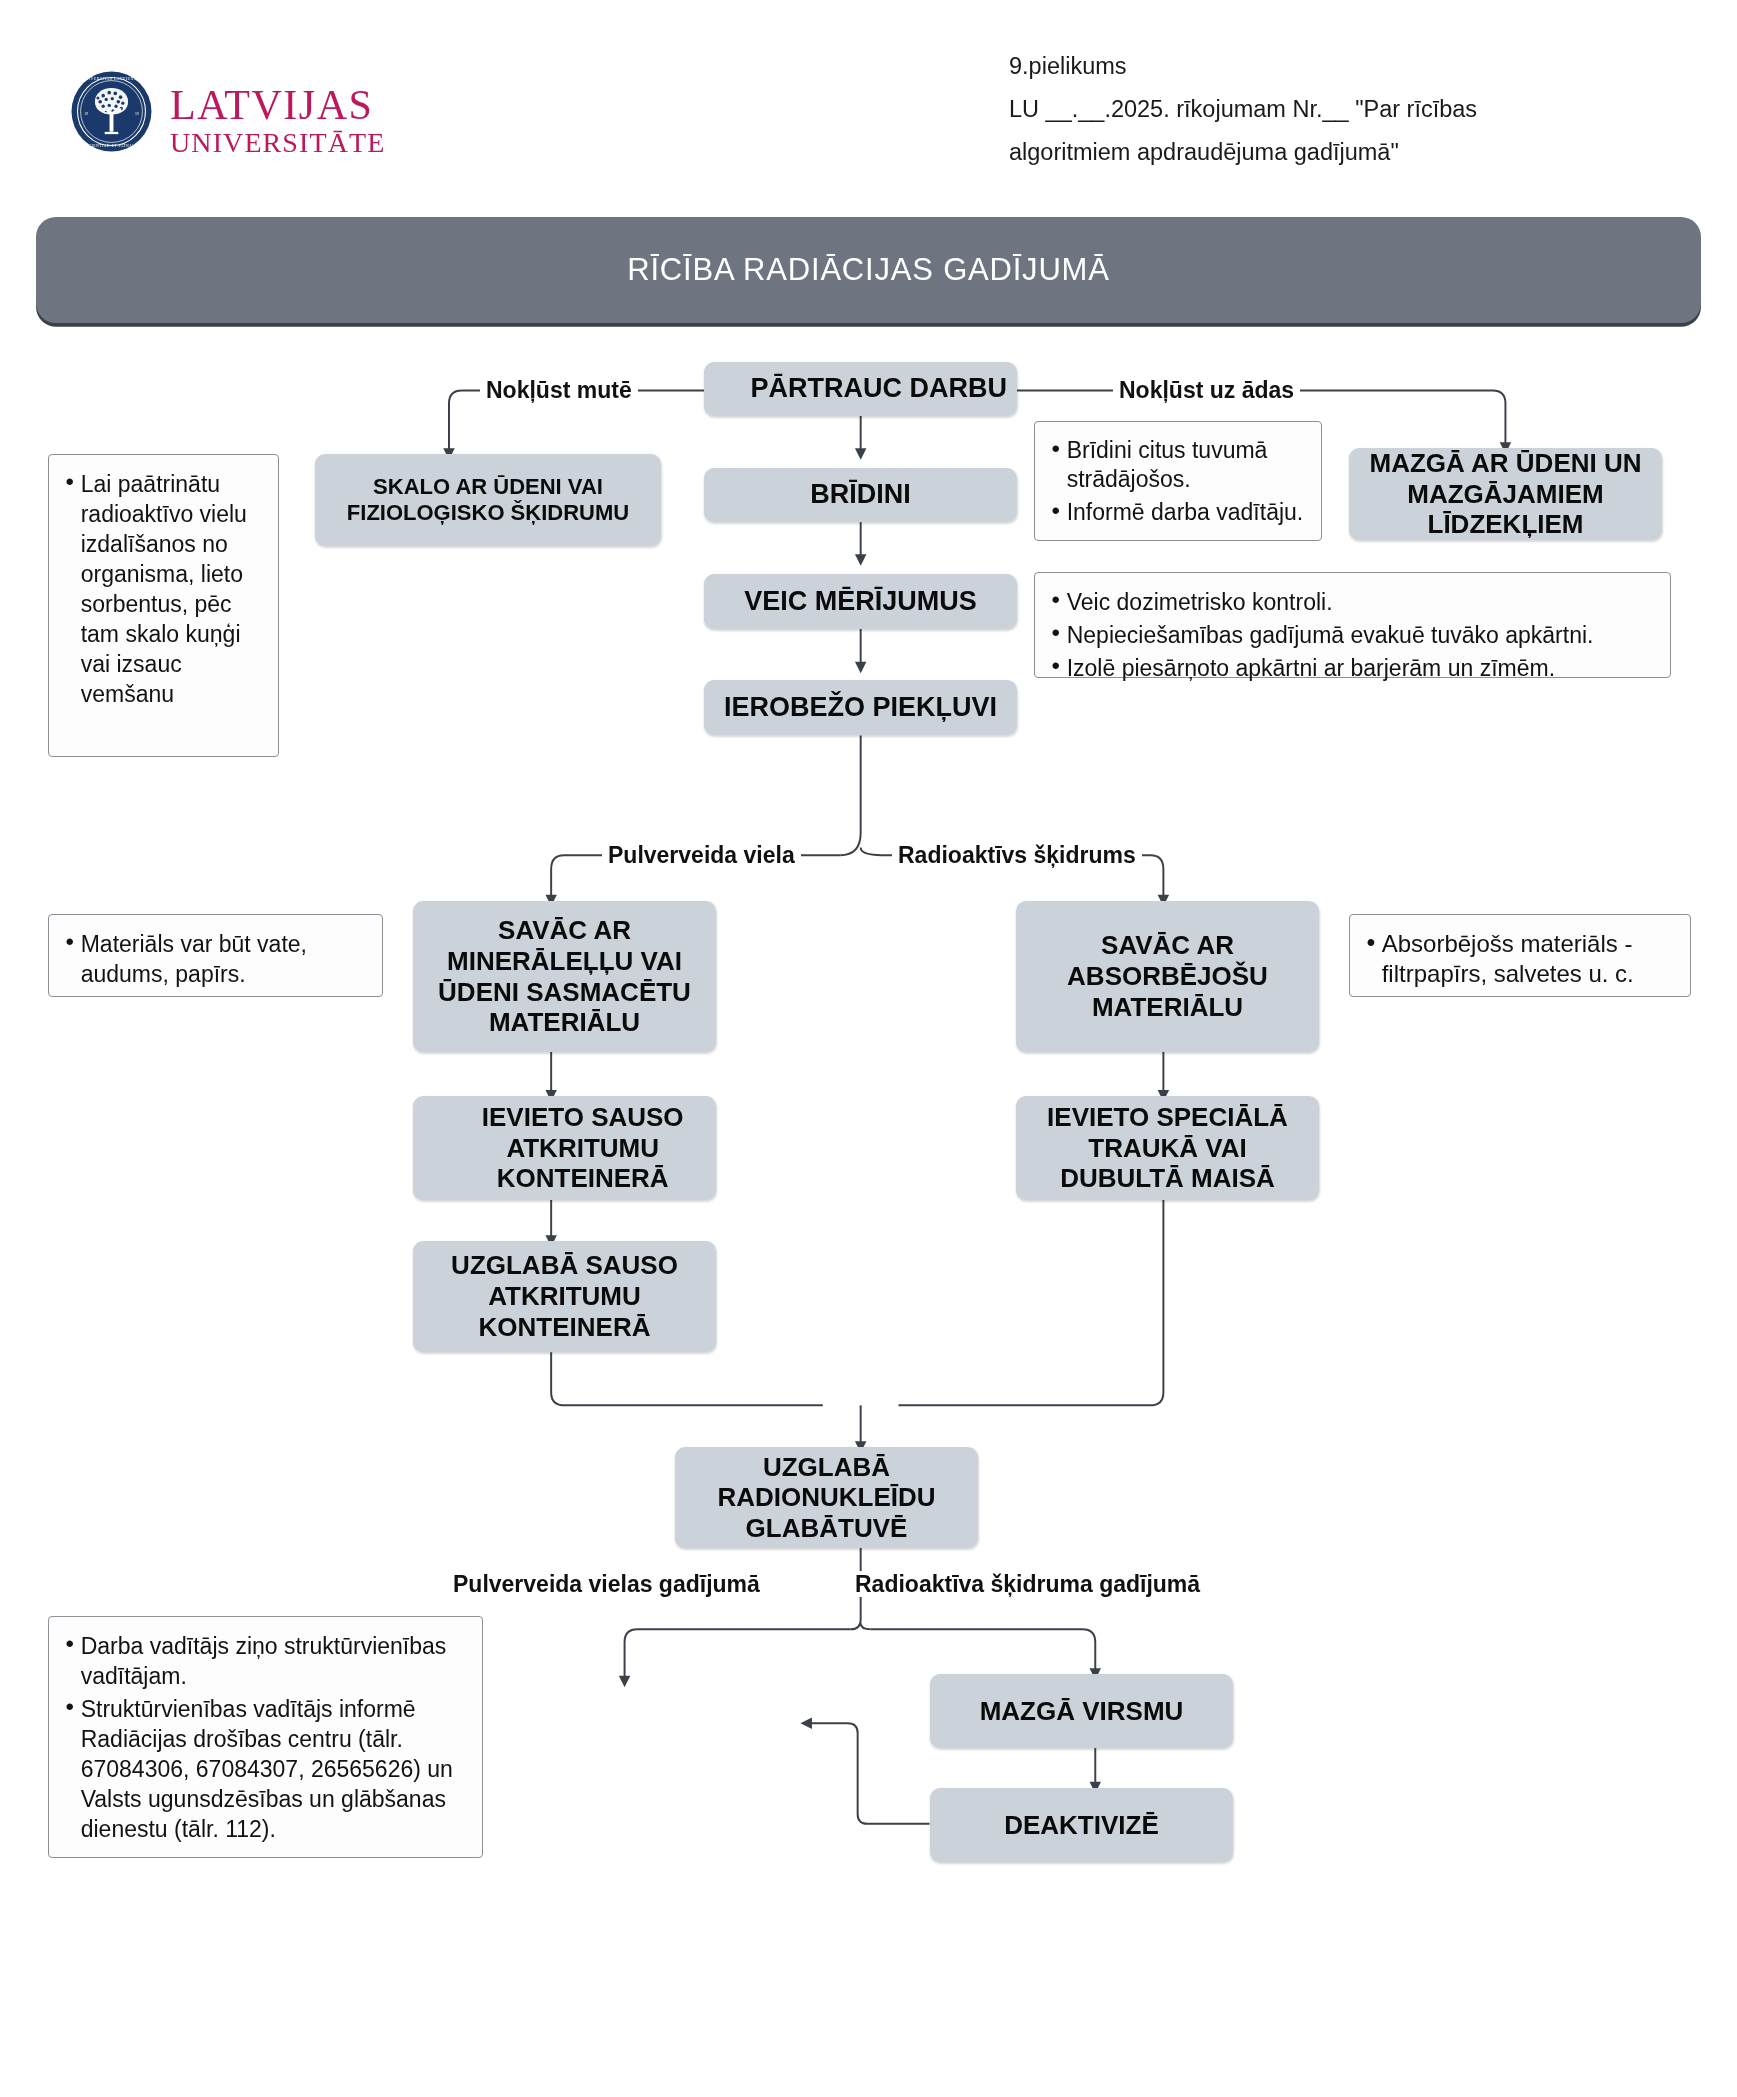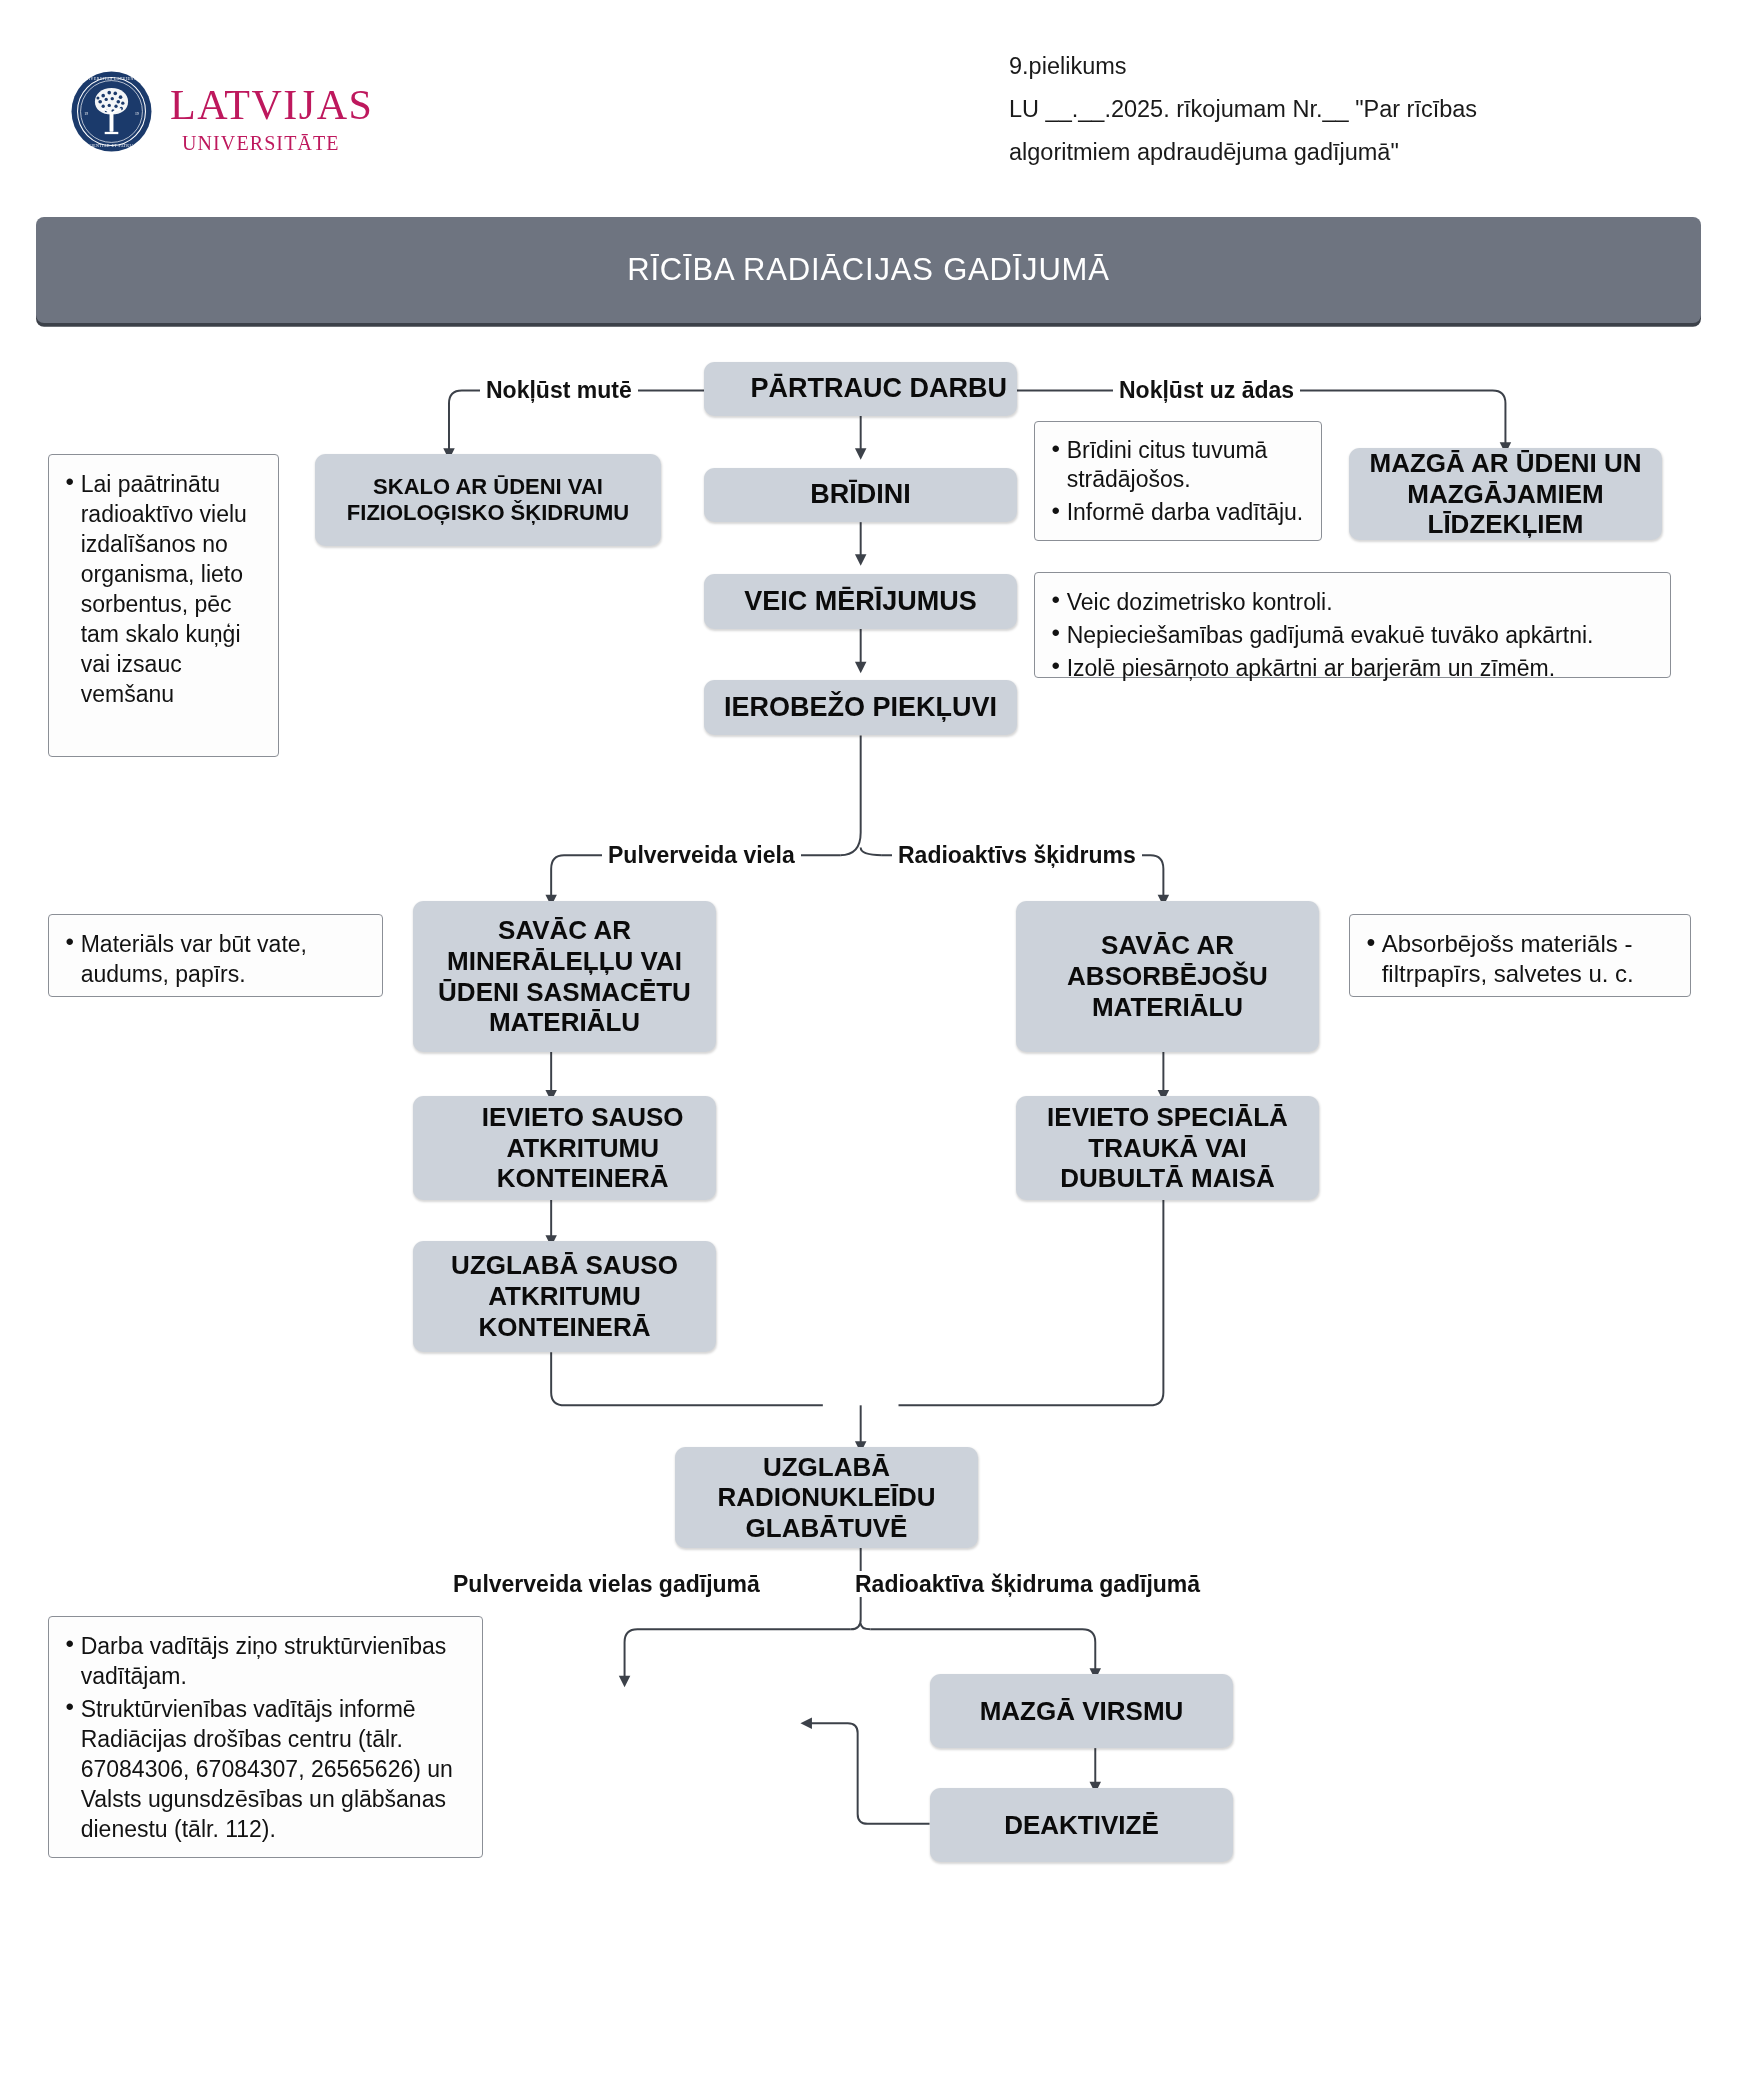--- a/index.html
+++ b/index.html
@@ -14,34 +14,34 @@
   
   #logo-block { position: absolute; left: 70px; top: 67px; width: 265px; height: 91px; }
   #logo-mark { position: absolute; left: 0; top: 3px; width: 83px; height: 83px; }
   #logo-text { position: absolute; left: 100px; top: 16px; color: #be185d; }
   #logo-text .l1 {
     font-family: "Liberation Serif", serif;
     font-size: 42px; letter-spacing: 1.5px; line-height: 44px; font-weight: 400;
   }
   #logo-text .l2 {
     font-family: "Liberation Serif", serif;
-    font-size: 20px; letter-spacing: 1.1px; line-height: 32px; font-weight: 400; margin-left: 12px;
+    font-size: 28px; letter-spacing: 1.1px; line-height: 32px; font-weight: 400;
   }
 
   #doc-ref { position: absolute; left: 1009px; top: 45px; width: 681px; }
   #doc-ref div {
     font-size: 23.5px; line-height: 43px; color: #1a1a1a;
     font-family: "Liberation Sans", sans-serif;
   }
 
   
   #banner {
     position: absolute; left: 36px; top: 217px; width: 1665px; height: 106px;
     background: #6e7480;
-    border-radius: 8px;
+    border-radius: 20px;
     box-shadow: 0 3.8px 0 0 #3c4149;
     display: flex; align-items: center; justify-content: center;
   }
   #banner span {
     color: #ffffff; font-size: 31px; letter-spacing: 0.8px; font-weight: 400;
   }
 
   
   .node {
     position: absolute;

